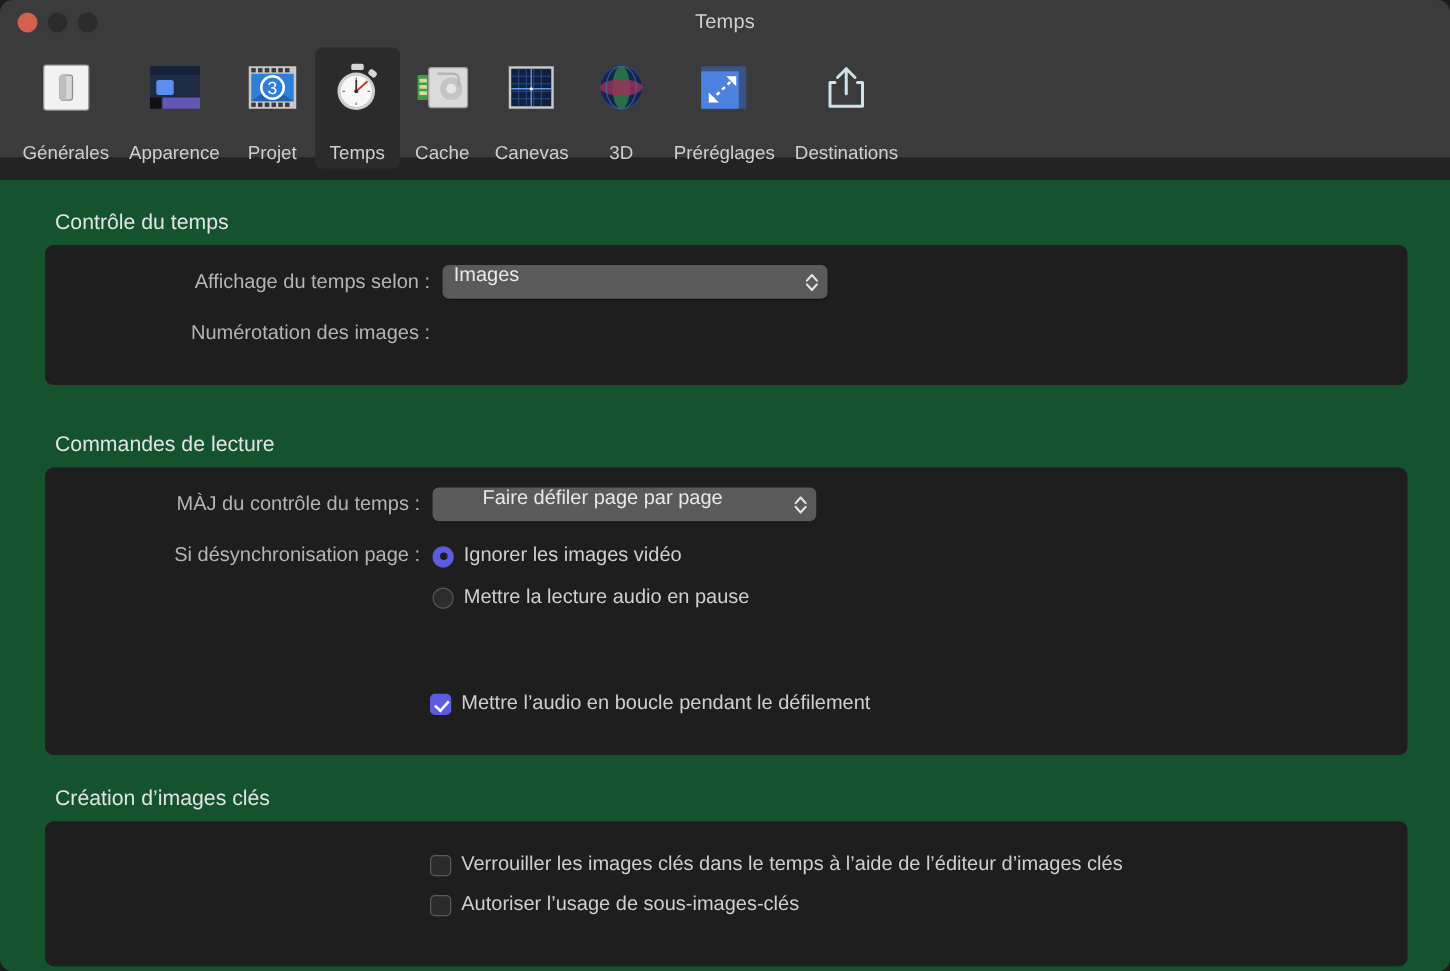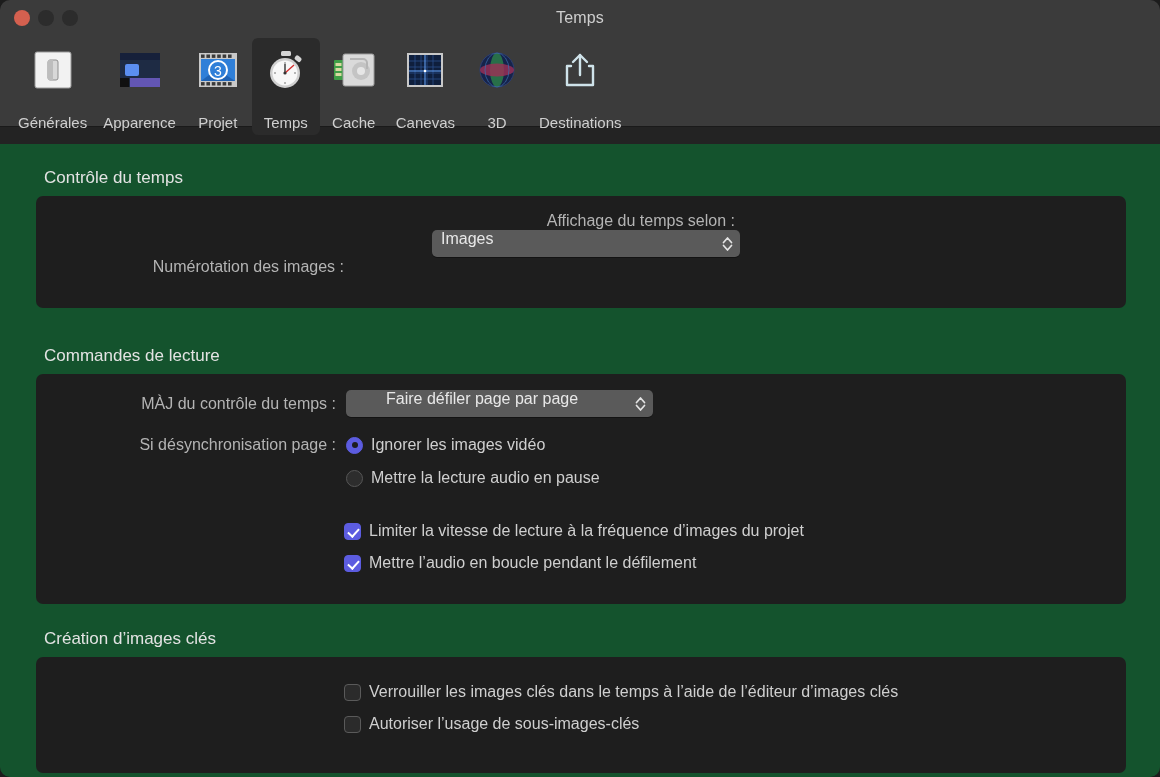--- a/index.html
+++ b/index.html
@@ -270,41 +270,53 @@
           <circle cx="23" cy="23" r="17" fill="#16234a"></circle>
           <circle cx="23" cy="23" r="17" fill="none" stroke="#2c3f74"></circle>
           <ellipse cx="23" cy="23" rx="7" ry="17" fill="#2f8a4a" opacity="0.75"></ellipse>
           <ellipse cx="23" cy="23" rx="17" ry="6.5" fill="#9e2f56" opacity="0.8"></ellipse>
           <ellipse cx="23" cy="23" rx="12" ry="17" fill="none" stroke="#3d6fb0" opacity="0.7"></ellipse>
         </svg>
       </div>
       <div class="tool-label">3D</div>
     </div>
 
+    <div class="tool">
+      <div class="tool-icon">
+        <svg width="46" height="46" viewBox="0 0 46 46">
+          <rect x="5" y="6" width="36" height="34" fill="#3a5488"></rect>
+          <rect x="5" y="10" width="30" height="30" fill="#4d82e0"></rect>
+          <line x1="13" y1="33" x2="31" y2="16" stroke="#ffffff" stroke-width="2" stroke-dasharray="3 3"></line>
+          <polygon points="33,14 33,22 25,14" fill="#ffffff"></polygon>
+          <polygon points="11,35 11,27 19,35" fill="#ffffff"></polygon>
+        </svg>
+      </div>
+      <div class="tool-label">Préréglages</div>
+    </div>
 
     <div class="tool">
       <div class="tool-icon">
         <svg width="46" height="46" viewBox="0 0 46 46">
           <path d="M14 19 h-4 v19 h26 v-19 h-4" fill="none" stroke="#cfe3ea" stroke-width="2.4" stroke-linecap="round" stroke-linejoin="round"></path>
           <line x1="23" y1="8" x2="23" y2="28" stroke="#cfe3ea" stroke-width="2.4" stroke-linecap="round"></line>
           <polyline points="16,15 23,8 30,15" fill="none" stroke="#cfe3ea" stroke-width="2.4" stroke-linecap="round" stroke-linejoin="round"></polyline>
         </svg>
       </div>
       <div class="tool-label">Destinations</div>
     </div>
 
   </div>
 
   <div id="content">
 
     <div class="section" style="top:24px;">
       <div class="section-title">Contrôle du temps</div>
       <div class="section-body" style="height:112px;">
 
-        <div class="row" style="left:0; top:16px; width:1090px;flex-direction:column;">
+        <div class="row" style="left:0; top:16px; width:1090px;">
           <div class="field-label" style="width:308px;">Affichage du temps selon :</div>
           <div class="popup" style="margin-left:10px; width:308px;">
             <span class="popup-value">Images</span>
             <span class="chevrons">
               <svg width="11" height="18" viewBox="0 0 11 18">
                 <polyline points="1.5,7.5 5.5,3 9.5,7.5" fill="none" stroke="#e4e4e4" stroke-width="1.7" stroke-linecap="round" stroke-linejoin="round"></polyline>
                 <polyline points="1.5,10.5 5.5,15 9.5,10.5" fill="none" stroke="#e4e4e4" stroke-width="1.7" stroke-linecap="round" stroke-linejoin="round"></polyline>
               </svg>
             </span>
           </div>
@@ -342,26 +354,20 @@
           </div>
         </div>
 
         <div class="row" style="left:310px; top:95px;">
           <div class="radio-row">
             <span class="radio"></span>
             <span class="radio-label">Mettre la lecture audio en pause</span>
           </div>
         </div>
 
-        <div class="row" style="left:308px; top:148px;">
-          <div class="check-row">
-            <span class="cbox on"></span>
-            <span class="check-label">Limiter la vitesse de lecture à la fréquence d’images du projet</span>
-          </div>
-        </div>
 
         <div class="row" style="left:308px; top:180px;text-align:right;">
           <div class="check-row">
             <span class="cbox on"></span>
             <span class="check-label">Mettre l’audio en boucle pendant le défilement</span>
           </div>
         </div>
 
       </div>
     </div>

